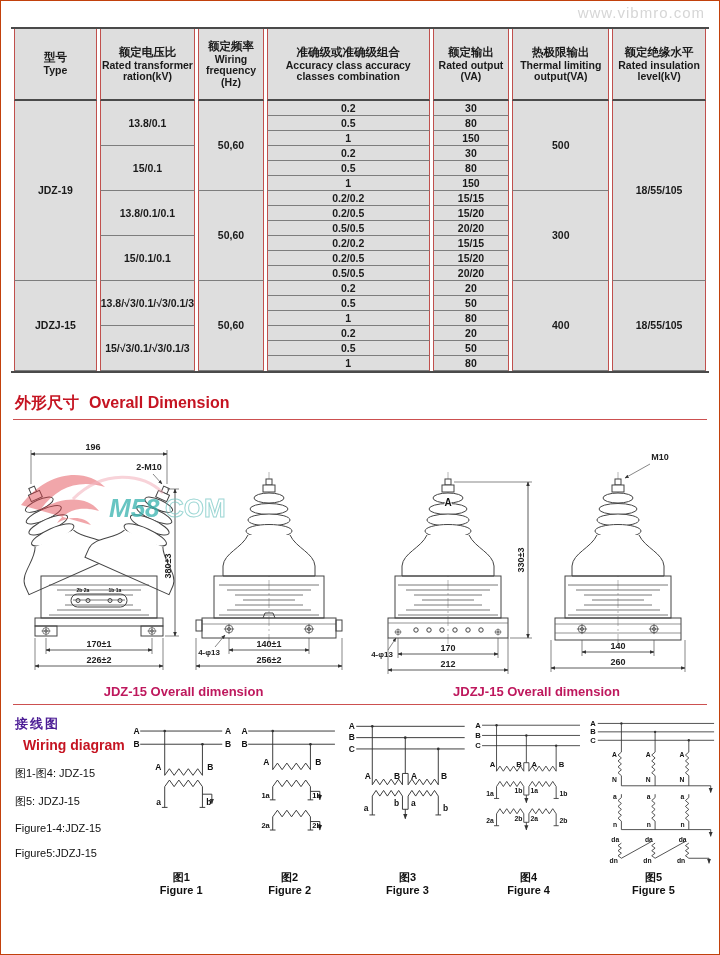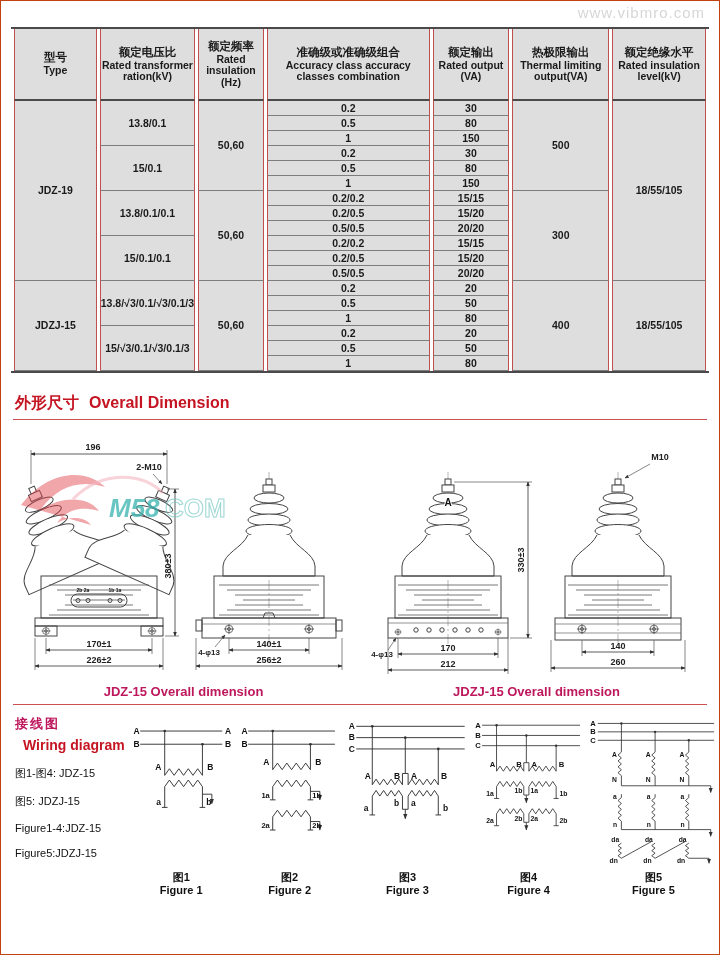--- a/index.html
+++ b/index.html
@@ -23,21 +23,21 @@
   hr.red{border:none;border-top:1px solid #cc5050;margin:5px 12px 0 12px;}
   
   .draw-wrap{display:flex;justify-content:space-around;padding:6px 6px 0 6px;}
   .draw-group{display:flex;flex-direction:column;align-items:center;}
   .draw-pair{display:flex;gap:2px;}
   svg.draw{width:168px;height:256px;}
   .draw-cap{color:#be185d;font-weight:bold;font-size:13px;margin-top:2px;}
   
   .wiring{display:flex;padding:10px 8px 0 10px;}
   .w-notes{width:112px;flex:none;padding-left:4px;}
-  .w-t-zh{color:#be185d;font-weight:800;font-size:13px;letter-spacing:2px;}
+  .w-t-zh{color:#4c1d95;font-weight:800;font-size:13px;letter-spacing:2px;}
   .w-t-en{color:#c51422;font-weight:800;font-size:14px;margin:4px 0 12px 8px;}
   .w-note{font-size:11px;font-weight:normal;color:#111;margin:13px 0;}
   .figs{display:flex;flex:1;justify-content:space-between;}
   .fig{display:flex;flex-direction:column;align-items:center;height:182px;}
   .fig svg{height:132px;width:auto;}
   .fig.tall svg{height:150px;}
   .fig-cap{margin-top:auto;text-align:center;font-weight:bold;font-size:11px;color:#111;line-height:13px;}
   
   svg text{font-family:"Liberation Sans",sans-serif;}
   .ln{stroke:#444;fill:none;stroke-width:1;}
@@ -109,21 +109,21 @@
         <th>
             <div class="th-zh">型号</div>
             <div class="th-en">Type</div>
           </th>
         <th>
             <div class="th-zh">额定电压比</div>
             <div class="th-en">Rated transformer ration(kV)</div>
           </th>
         <th>
             <div class="th-zh">额定频率</div>
-            <div class="th-en">Rated insulation (Hz)</div>
+            <div class="th-en">Wiring frequency (Hz)</div>
           </th>
         <th>
             <div class="th-zh">准确级或准确级组合</div>
             <div class="th-en">Accuracy class accuracy classes combination</div>
           </th>
         <th>
             <div class="th-zh">额定输出</div>
             <div class="th-en">Rated output (VA)</div>
           </th>
         <th>

